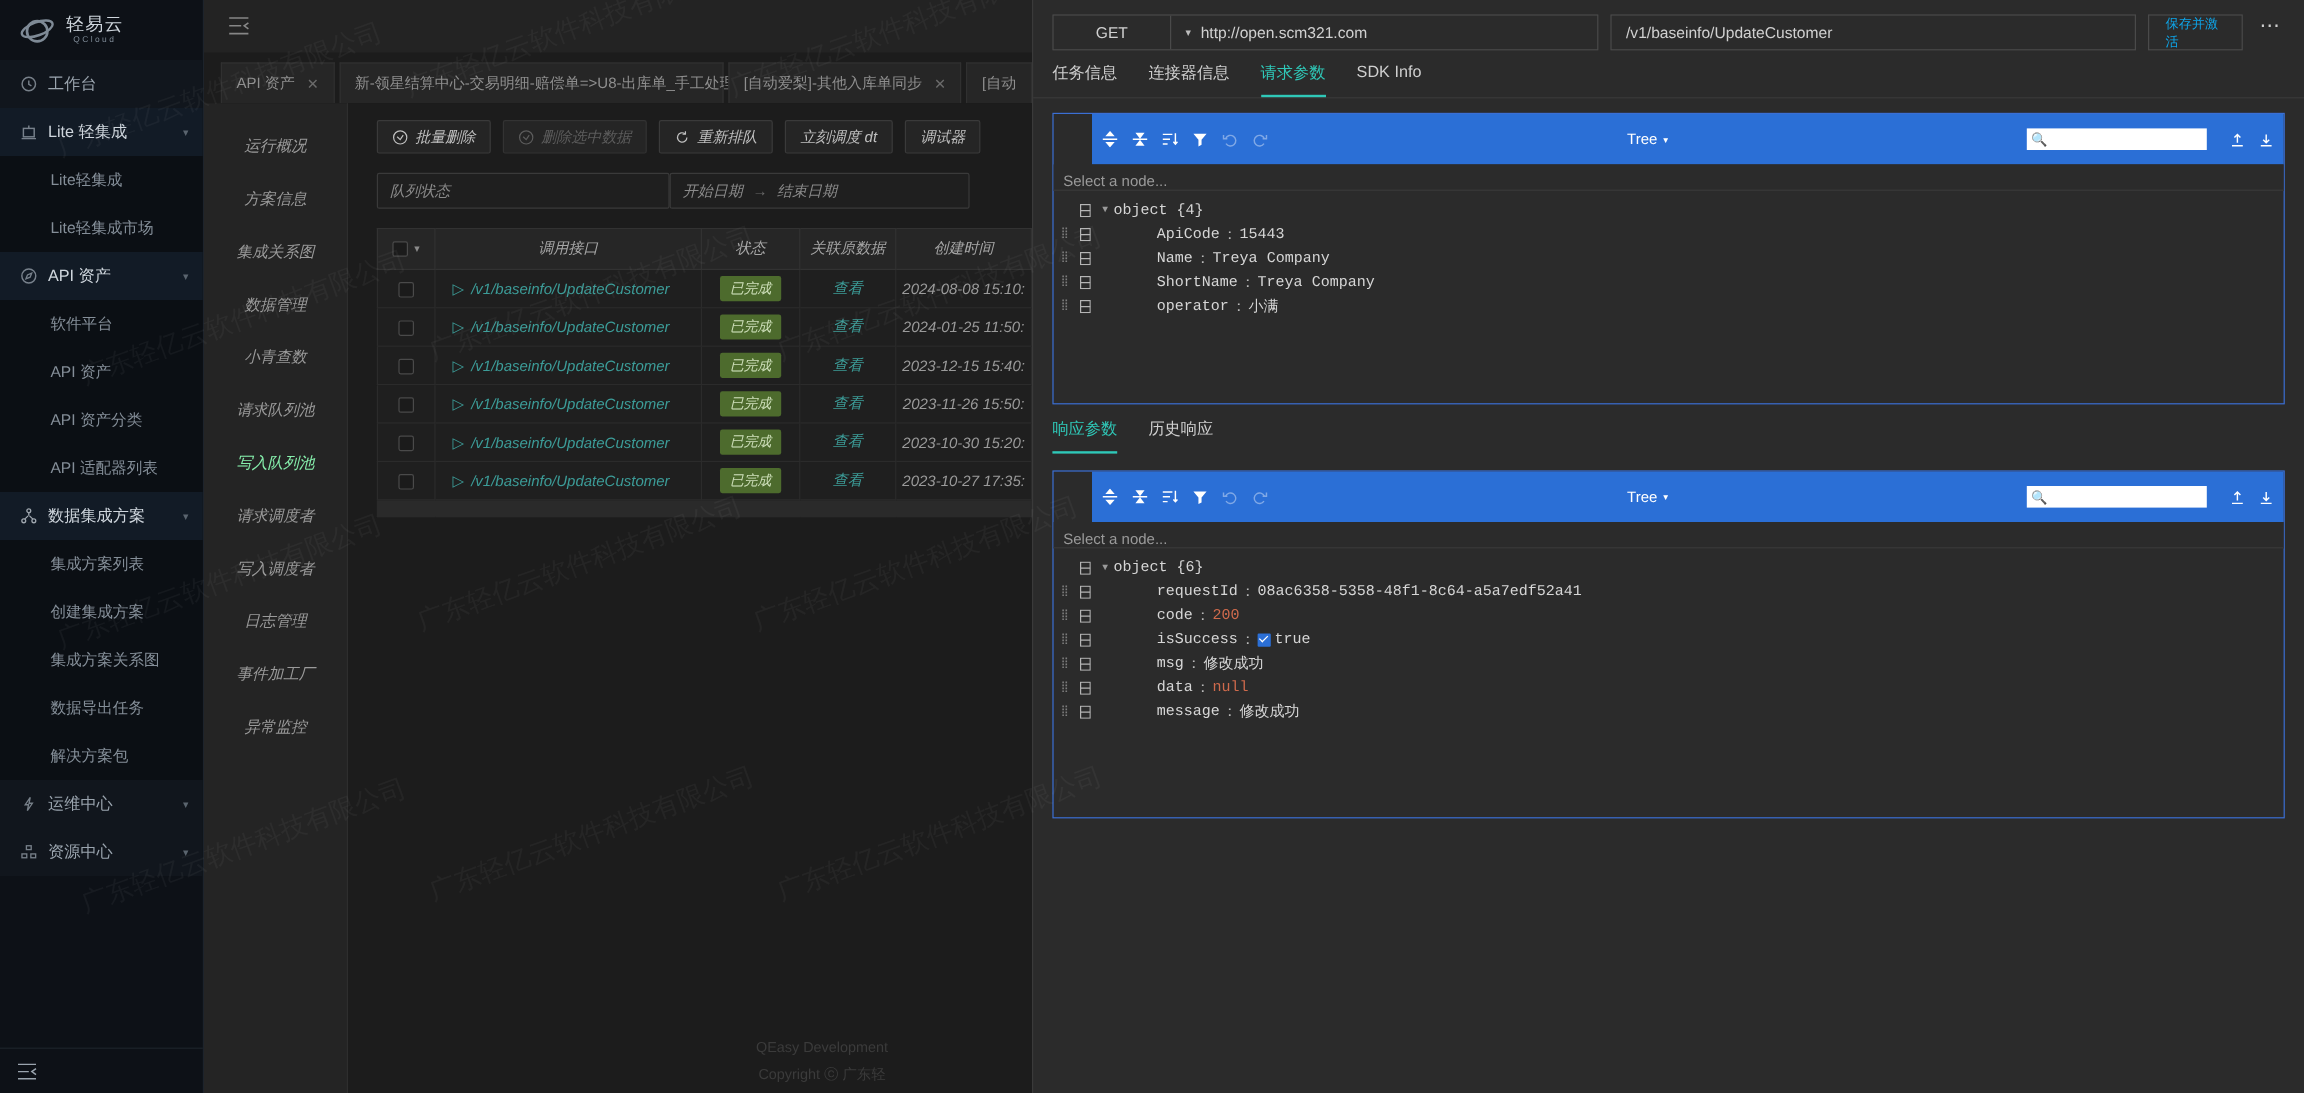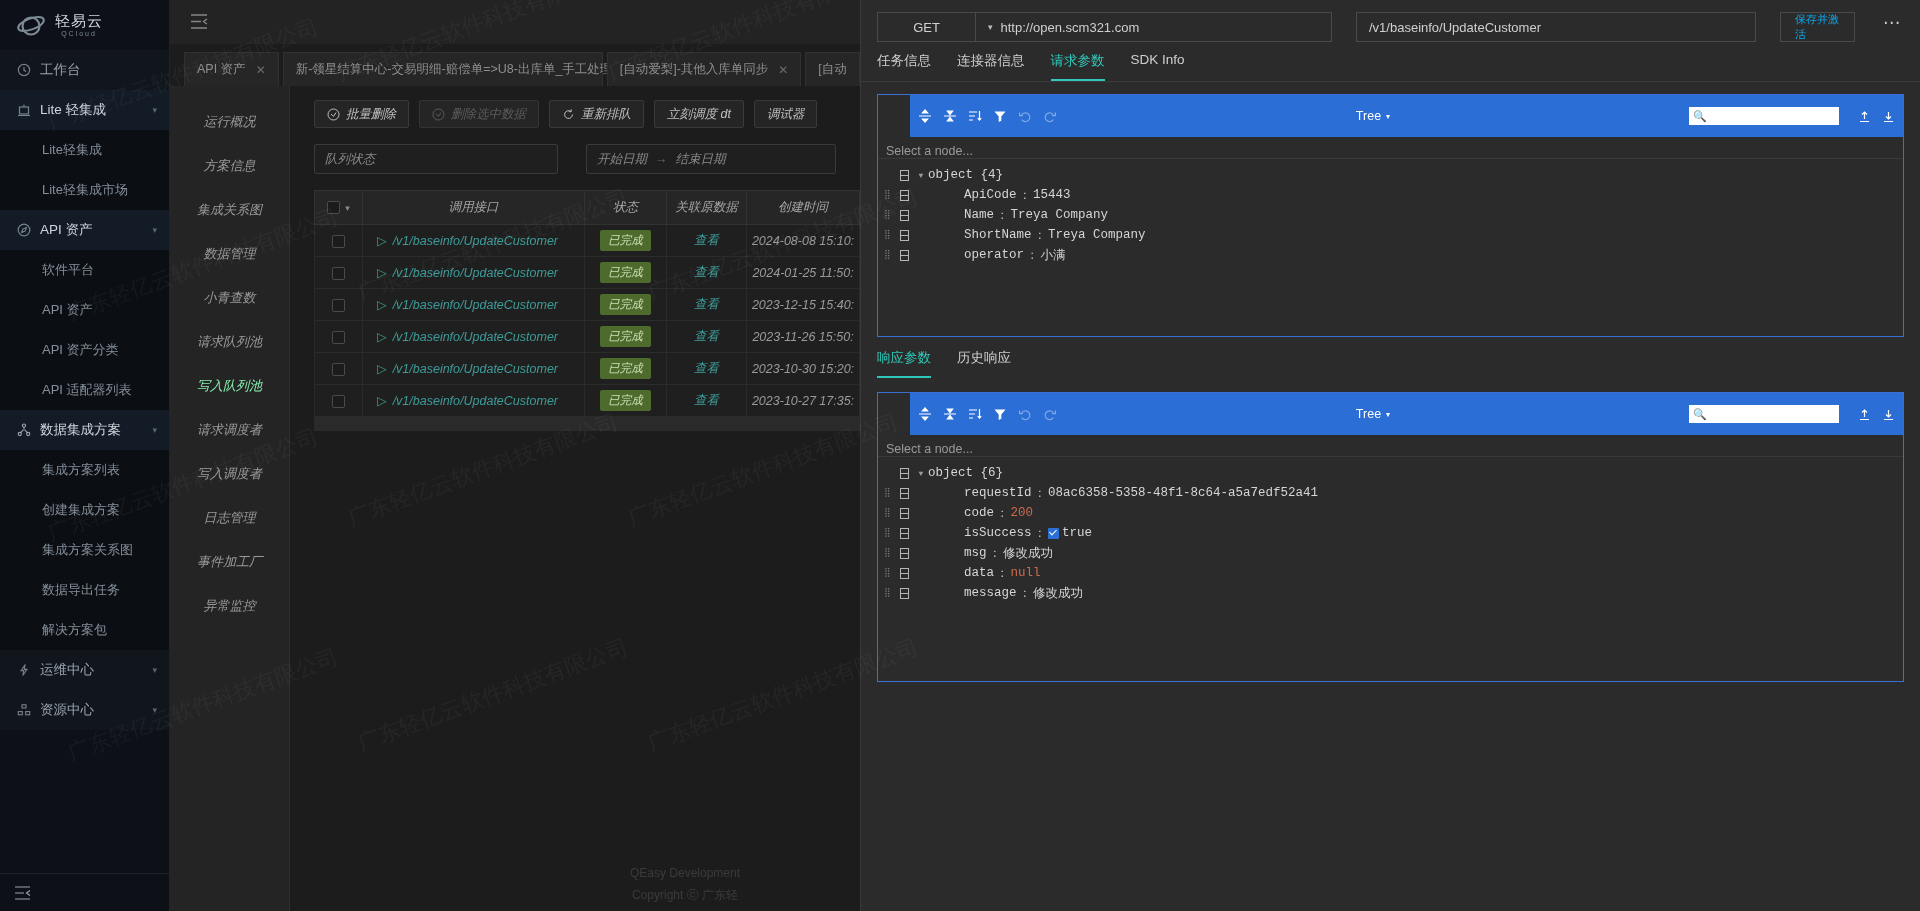--- a/index.html
+++ b/index.html
@@ -62,21 +62,21 @@
   .menu-col .mi.active{ color:#86efac; }
   .panel{ flex:1; background:#1c1c1c; padding:14px 0 0 24px; overflow:hidden;}
   .btn-row{ display:flex; gap:10px; margin-bottom:16px;}
   .btn{
     height:28px; border:1px solid #3a3a3a; background:#252525; color:#c0c0c0;
     display:flex; align-items:center; gap:6px; padding:0 12px; font-size:12.5px;
     cursor:pointer; border-radius:2px; white-space:nowrap;
   }
   .btn.disabled{ color:#5c5c5c; border-color:#333; cursor:default;}
   .btn .g{ width:13px;height:13px; display:inline-flex;align-items:center;justify-content:center;}
-  .filter-row{ display:flex; gap:28px; margin-bottom:16px; }
+  .filter-row{ display:flex; gap:0; margin-bottom:16px; }
   .inp{
     height:30px; border:1px solid #3a3a3a; background:#1f1f1f; color:#8a8a8a;
     display:flex; align-items:center; padding:0 10px; font-size:12.5px; border-radius:2px;
   }
   .inp.w1{ width:244px;}
   .inp.w2{ width:250px; gap:8px;}
   .arrow-sep{ color:#6a6a6a; }
   table{ border-collapse:collapse; width:545px; table-layout:fixed;}
   thead th{
     background:#262626; color:#a6a6a6; font-weight:normal; font-size:12.5px;
@@ -96,21 +96,21 @@
   .chk{ width:13px;height:13px;border:1px solid #4a4a4a;background:#1b1b1b;display:inline-block;vertical-align:middle;border-radius:2px;}
   .hdr-chk{ display:flex;align-items:center;justify-content:center;gap:5px;}
   .pad-row td{ height:14px; background:#2a2a2a; border-color:#2a2a2a;}
   .footer-note{ position:absolute; left:170px; bottom:0; width:690px; text-align:center; color:#3b3b3b; font-size:12px;}
   .footer-note div{ margin-bottom:7px;}
   
   #api{
     position:absolute; left:860px; top:0; width:1060px; height:911px;
     background:#2b2b2b; border-left:1px solid #3a3a3a;
   }
-  .url-row{ display:flex; gap:24px; padding:12px 16px 0 16px;}
+  .url-row{ display:flex; gap:10px; padding:12px 16px 0 16px;}
   .url-box{
     height:30px; border:1px solid #4a4a4a; background:#2b2b2b; display:flex; align-items:center;
     color:#d0d0d0; font-size:13px;
   }
   .u-method{ width:100px; justify-content:center; display:flex; align-items:center; gap:0;}
   .u-host{ flex:0 0 auto; width:355px; display:flex; align-items:center; gap:8px; padding-left:4px;}
   .u-path{ width:485px; padding-left:12px;}
   .u-split{ width:1px; height:100%; background:#4a4a4a;}
   .save-btn{ height:30px; padding:0 14px; border:1px solid #4a4a4a; background:#2b2b2b; color:#0ea5e9;
     display:flex;align-items:center; font-size:11px; cursor:pointer;}

